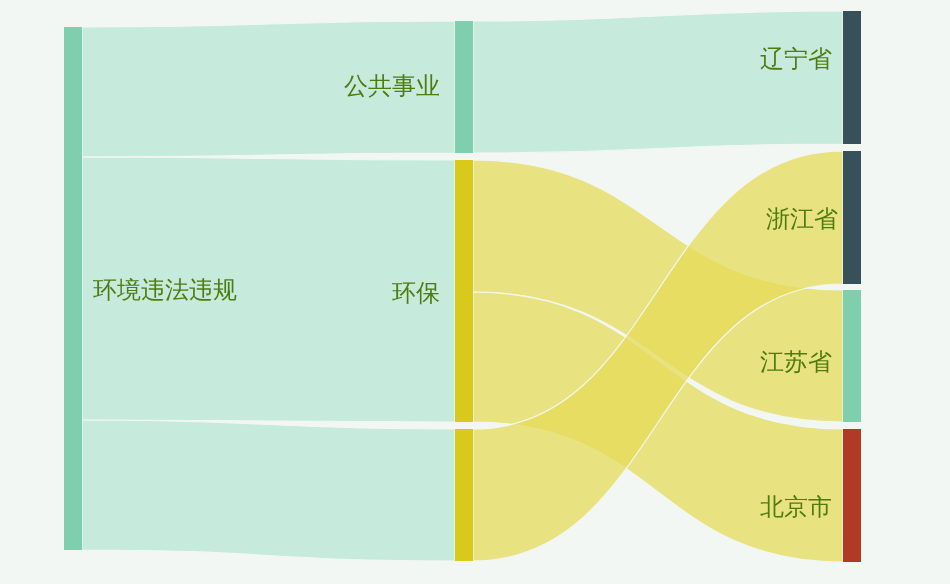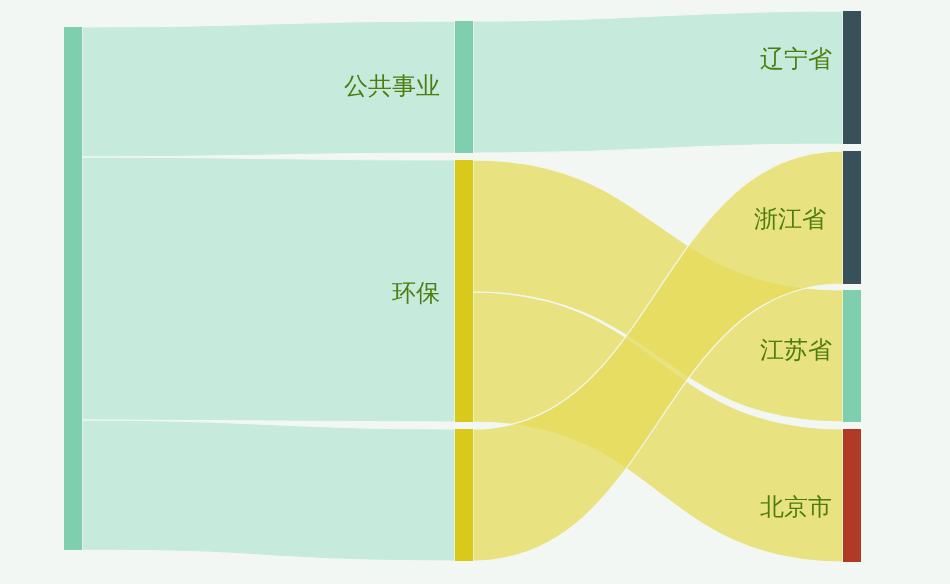--- a/index.html
+++ b/index.html
@@ -44,19 +44,20 @@
         <rect x="455" y="21" width="18" height="132" fill="#7fcfae"></rect>
         <rect x="455" y="160" width="18" height="262" fill="#d9c91b"></rect>
         <rect x="455" y="429" width="18" height="132" fill="#d9c91b"></rect>
         <rect x="843" y="11" width="18" height="133" fill="#37505a"></rect>
         <rect x="843" y="151" width="18" height="133" fill="#37505a"></rect>
         <rect x="843" y="290" width="18" height="132" fill="#7fcfae"></rect>
         <rect x="843" y="429" width="18" height="133" fill="#b03a26"></rect>
       </g>
   </svg>
 
+  <div class="node-label" style="top: 290px; left: 93px;">环境违法违规</div>
   <div class="node-label lbl-right" style="top: 86px; right: 510px;">公共事业</div>
   <div class="node-label lbl-right" style="top: 293px; right: 510px; text-align: right;">环保</div>
   <div class="node-label lbl-right" style="top: 59px; right: 118px;">辽宁省</div>
-  <div class="node-label lbl-right" style="top: 219px; right: 124px;">浙江省</div>
-  <div class="node-label lbl-right" style="top: 350px; right: 118px;">江苏省</div>
+  <div class="node-label lbl-right" style="top: 219px; right: 112px;">浙江省</div>
+  <div class="node-label lbl-right" style="top: 362px; right: 118px;">江苏省</div>
   <div class="node-label lbl-right" style="top: 507px; right: 118px;">北京市</div>
 </div>
 
 </body></html>

